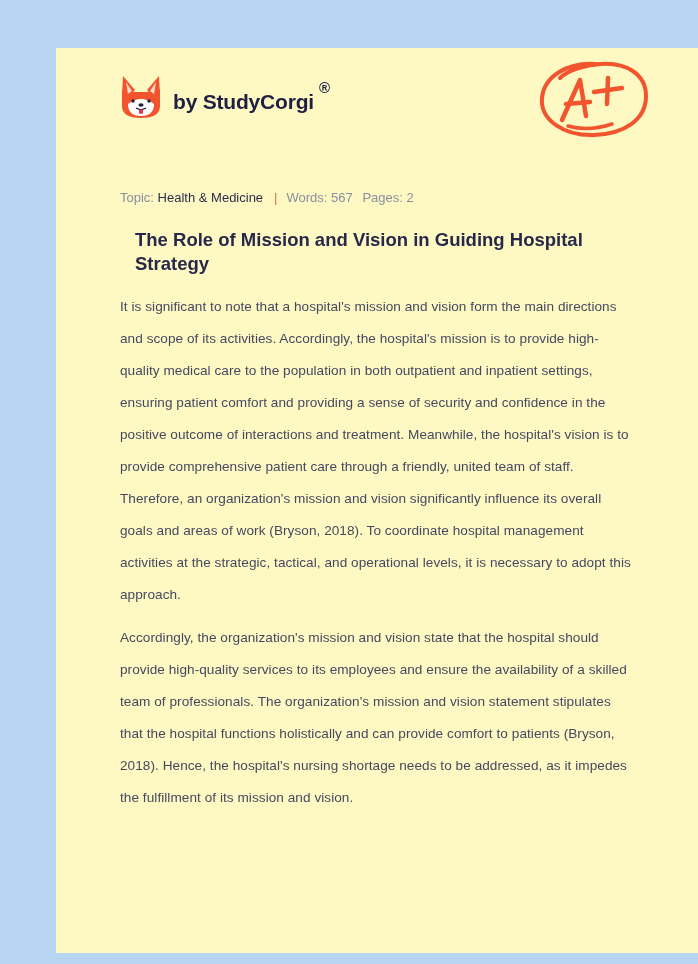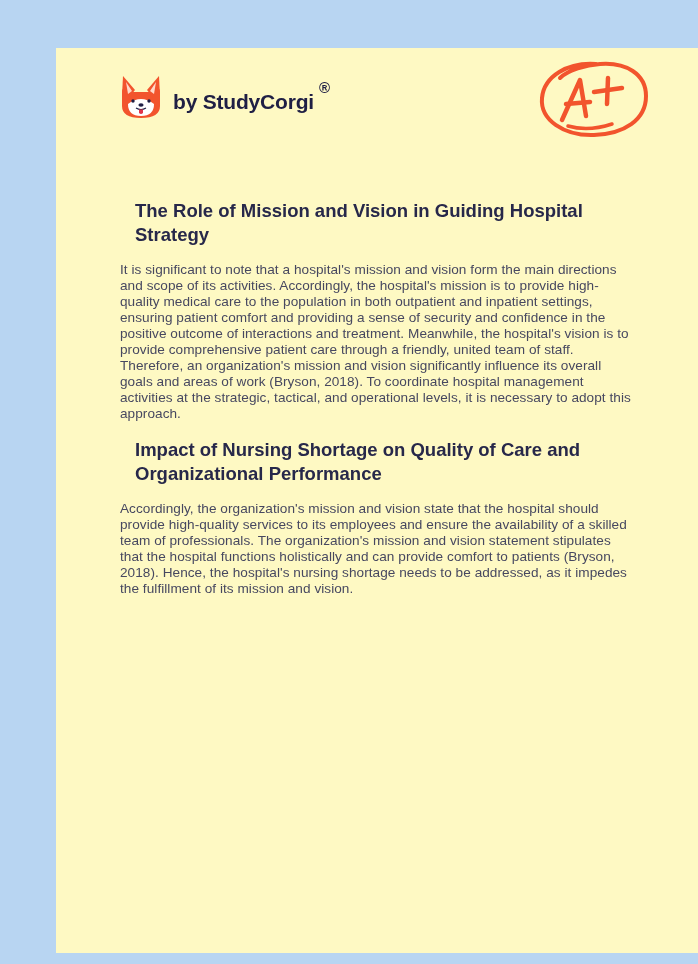--- a/index.html
+++ b/index.html
@@ -106,21 +106,21 @@
     }
     .section1-heading {
       margin-top: 21px !important;
     }
     .section2-heading {
       margin-top: 16px !important;
     }
     p.body-text {
       margin: 11px 0 0 0;
       font-size: 13.6px;
-      line-height: 16px;
+      line-height: 32px;
       color: #474860;
       letter-spacing: 0.05px;
     }
   </style>
 </head>
 <body>
 
 <div class="card">
 
   <div class="header">
@@ -155,24 +155,30 @@
       <path d="M24 62 L42 22 L48 58" stroke="#f2542d" stroke-width="4.5" fill="none" stroke-linecap="round" stroke-linejoin="round"></path>
       <path d="M28 46 L52 44" stroke="#f2542d" stroke-width="4.5" fill="none" stroke-linecap="round"></path>
       <path d="M56 34 L84 30" stroke="#f2542d" stroke-width="4.5" fill="none" stroke-linecap="round"></path>
       <path d="M70 20 L69 46" stroke="#f2542d" stroke-width="4.5" fill="none" stroke-linecap="round"></path>
       <path d="M30 68 Q50 74 74 66" stroke="#f2542d" stroke-width="3.5" fill="none" stroke-linecap="round"></path>
     </svg>
   </div>
 
   <div class="content">
 
+    <div class="meta">
+      <span>Topic:</span>
+      <span class="topic-value">Health &amp; Medicine</span><span class="sep">|</span><span>Words:</span>
+      <span>567</span>
+      <span class="pages-label">Pages:</span>
+      <span>2</span>
+    </div>
 
     <section>
       <h2 class="section-heading section1-heading">The Role of Mission and Vision in Guiding Hospital Strategy</h2>
       <p class="body-text">It is significant to note that a hospital's mission and vision form the main directions and scope of its activities. Accordingly, the hospital's mission is to provide high-quality medical care to the population in both outpatient and inpatient settings, ensuring patient comfort and providing a sense of security and confidence in the positive outcome of interactions and treatment. Meanwhile, the hospital's vision is to provide comprehensive patient care through a friendly, united team of staff. Therefore, an organization's mission and vision significantly influence its overall goals and areas of work (Bryson, 2018). To coordinate hospital management activities at the strategic, tactical, and operational levels, it is necessary to adopt this approach.</p>
     </section>
 
     <section>
-      <h2 class="section-heading section2-heading">Impact of Nursing Shortage on Quality of Care and Organizational Performance</h2>
       <p class="body-text">Accordingly, the organization's mission and vision state that the hospital should provide high-quality services to its employees and ensure the availability of a skilled team of professionals. The organization's mission and vision statement stipulates that the hospital functions holistically and can provide comfort to patients (Bryson, 2018). Hence, the hospital's nursing shortage needs to be addressed, as it impedes the fulfillment of its mission and vision.</p>
     </section>
   </div>
 </div>
 
 </body></html>

